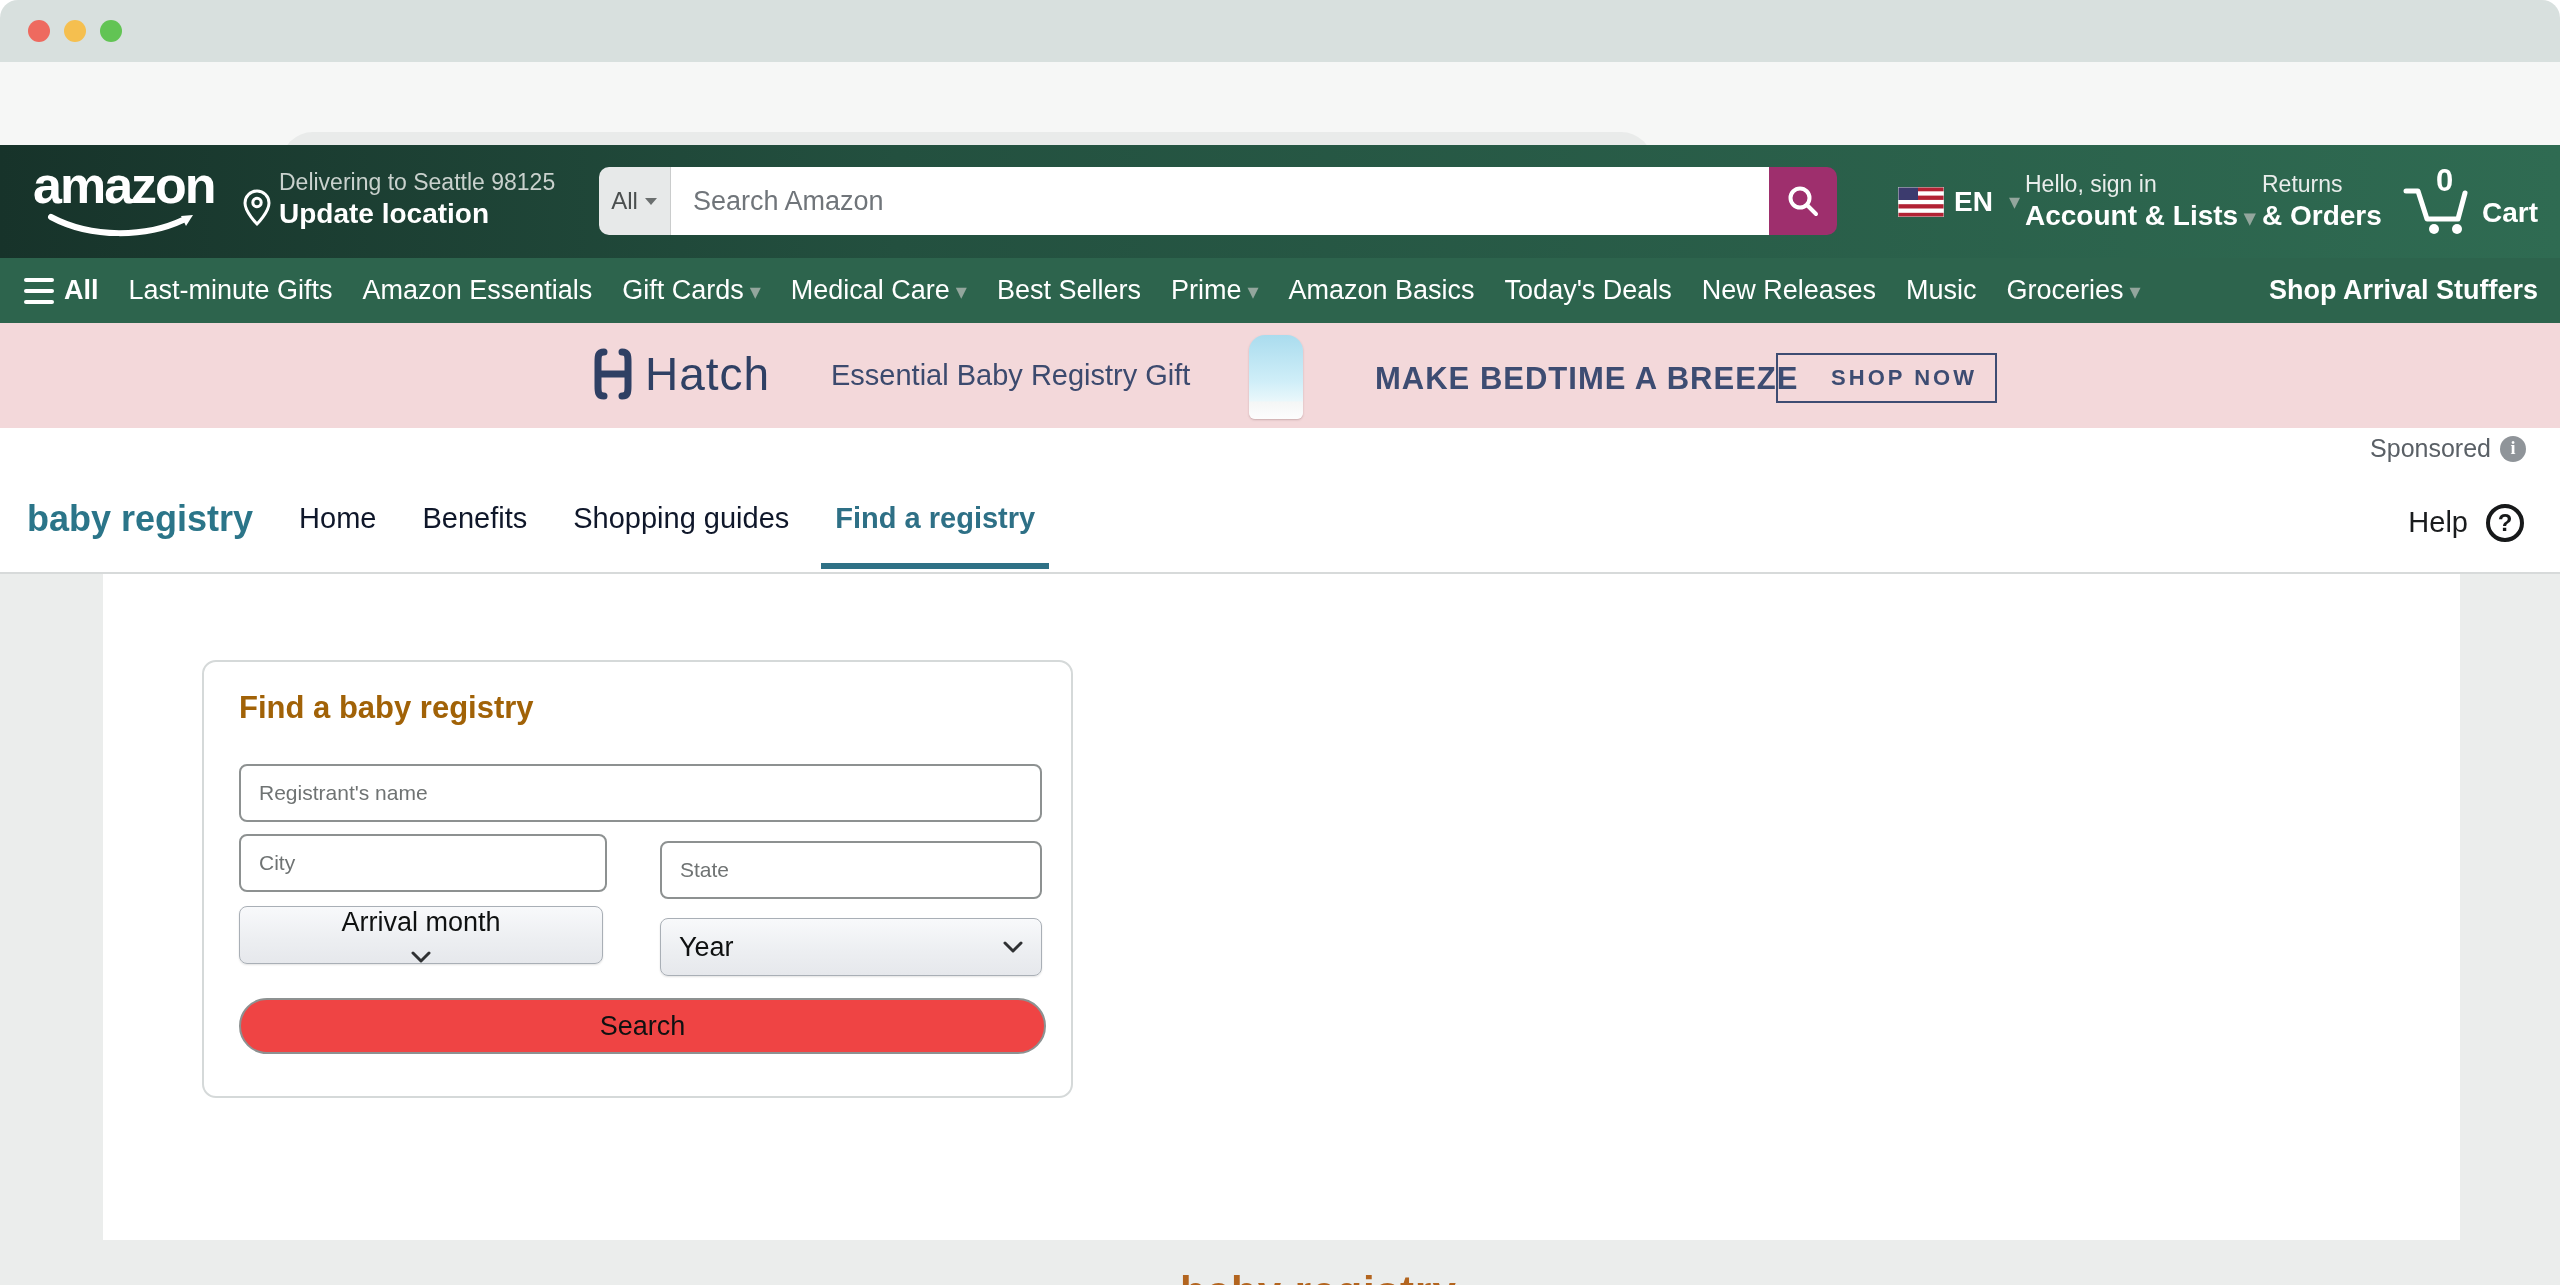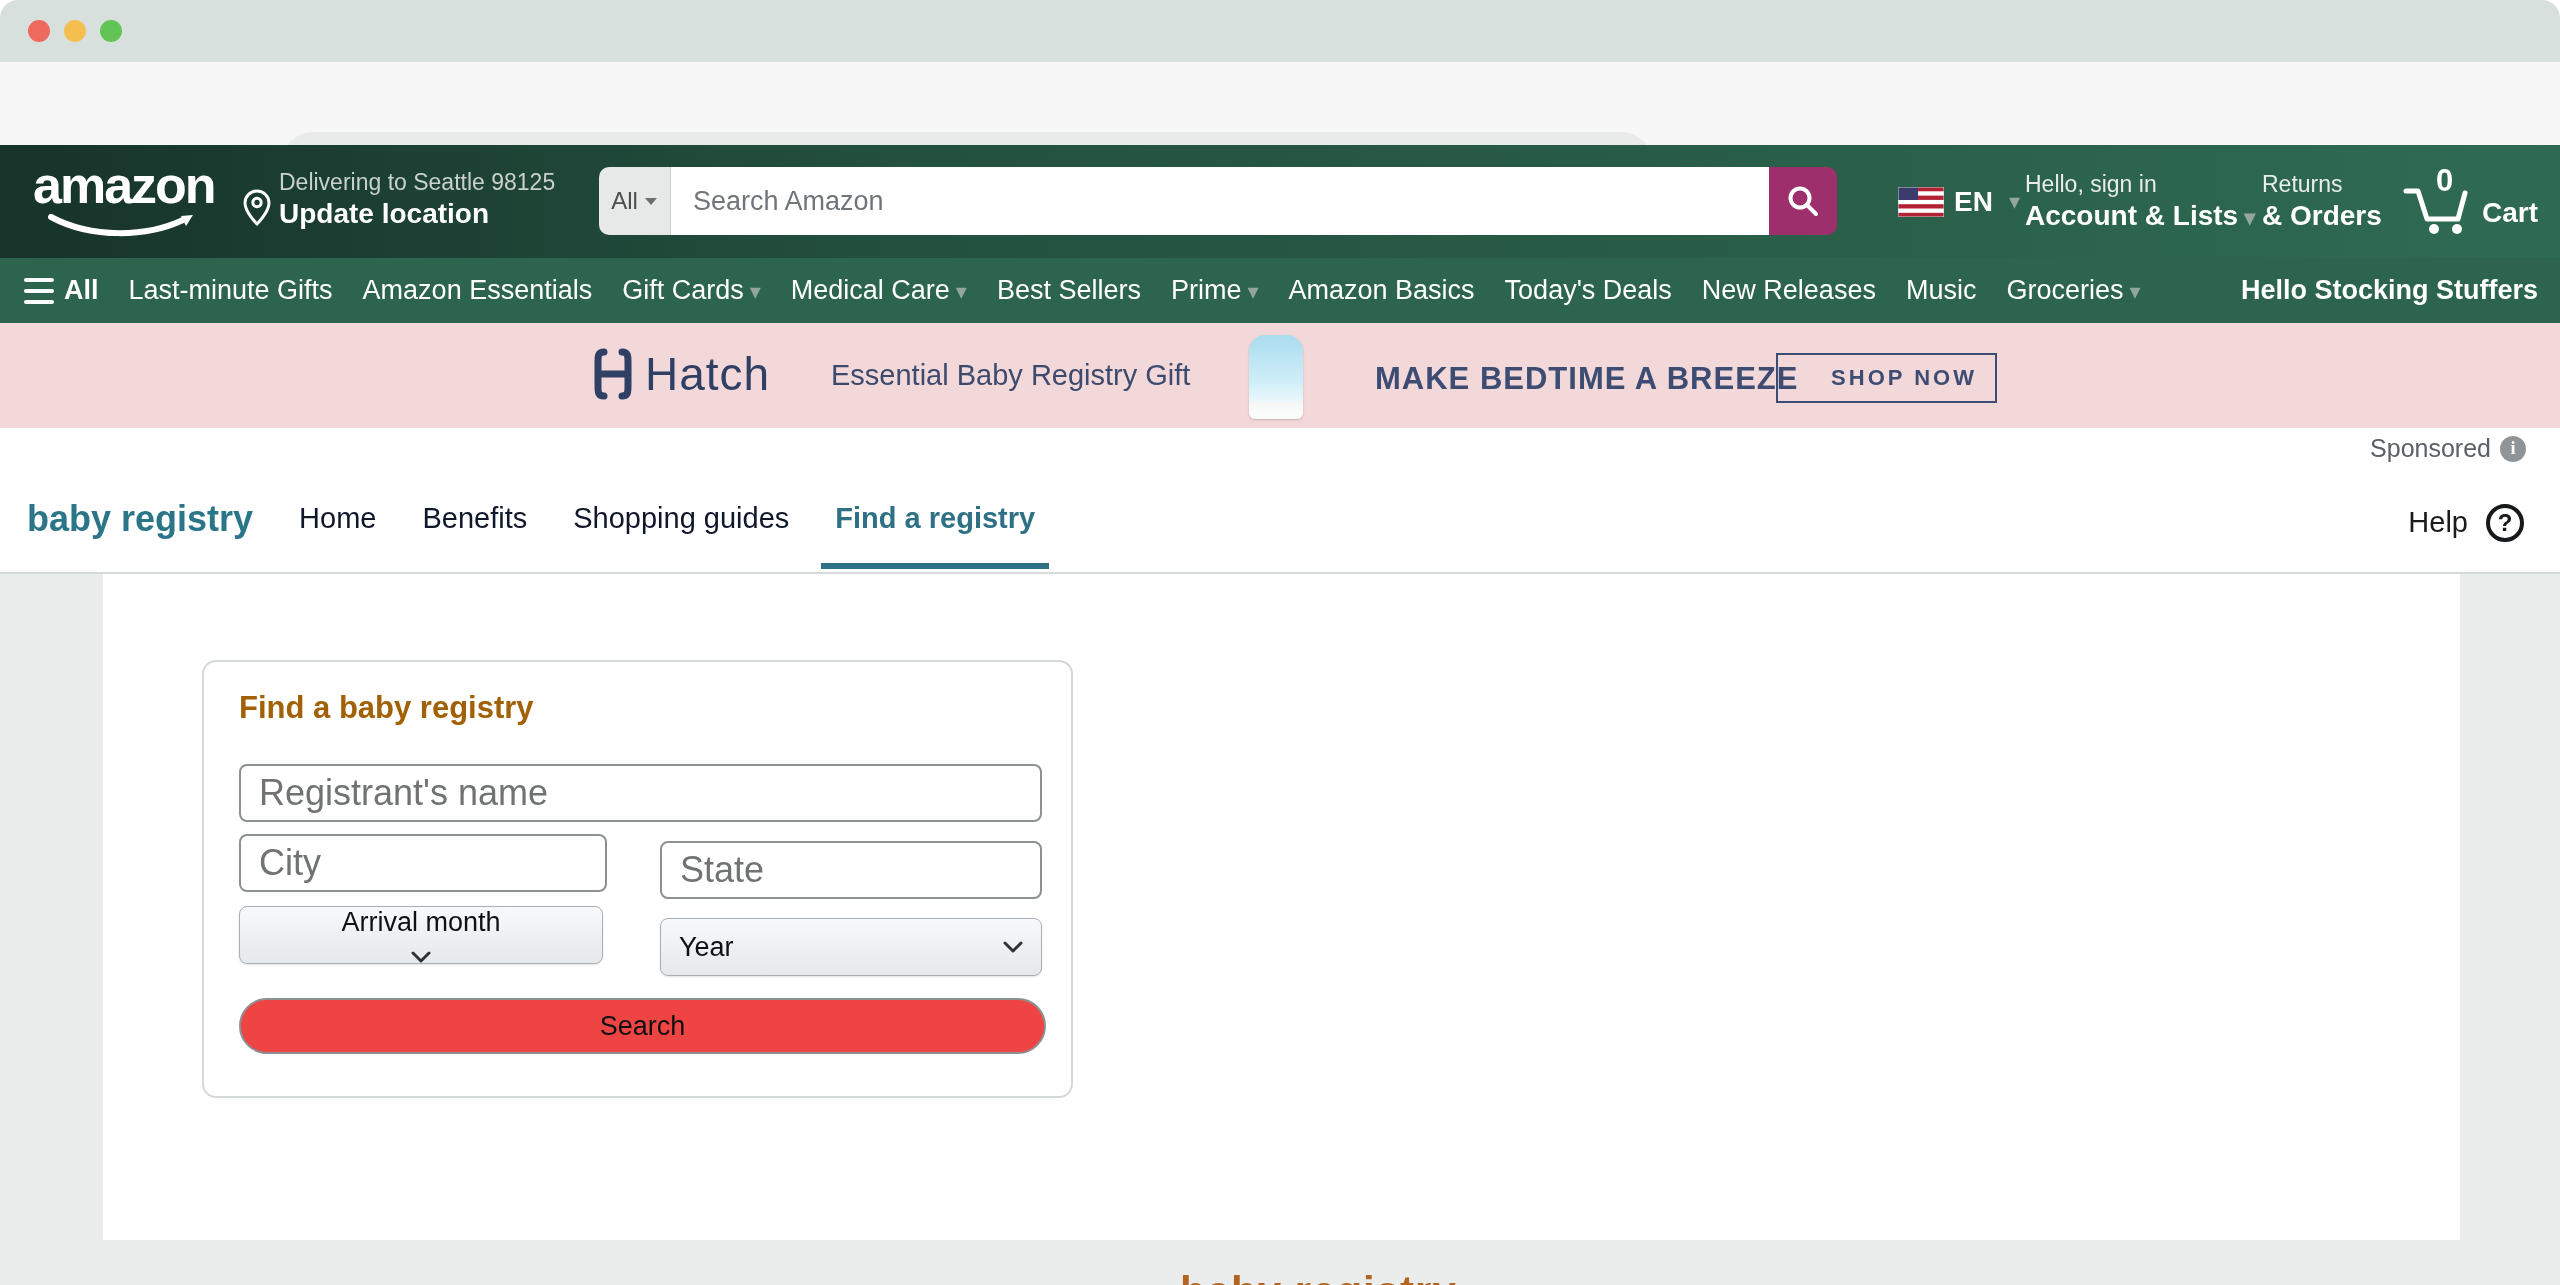--- a/index.html
+++ b/index.html
@@ -103,21 +103,21 @@
   
   .gray-left{position:absolute;left:0;top:574px;width:103px;height:666px;background:#ebedec;}
   .gray-right{position:absolute;left:2460px;top:574px;width:100px;height:666px;background:#ebedec;}
   .gray-bottom{position:absolute;left:0;top:1240px;width:100%;height:45px;background:#ebedec;overflow:hidden;}
   .peek{position:absolute;left:1180px;top:28px;font-size:42px;font-weight:bold;color:#b3651f;letter-spacing:1px;}
 
   .card{position:absolute;left:202px;top:660px;width:871px;height:438px;background:#fff;
         border:2px solid #d5d9d9;border-radius:14px;box-sizing:border-box;}
   .card-title{position:absolute;left:35px;top:28px;font-size:31px;font-weight:bold;color:#a16207;}
   .field{position:absolute;height:58px;border:2px solid #8d9191;border-radius:8px;box-sizing:border-box;
-         font-size:36px;color:#0f1111;padding:0 18px;font-family:"Liberation Sans",sans-serif;outline:none;}
+         font-size:21px;color:#0f1111;padding:0 18px;font-family:"Liberation Sans",sans-serif;outline:none;}
   .field::placeholder{color:#6f7373;}
   .f-name{left:35px;top:102px;width:803px;}
   .f-city{left:35px;top:172px;width:368px;}
   .f-state{left:456px;top:179px;width:382px;}
   .selectbox{position:absolute;height:58px;border:1px solid #a9afb6;border-radius:8px;box-sizing:border-box;
              background:linear-gradient(180deg,#f8f9fb 0%,#eceef1 60%,#e6e8ec 100%);
              display:flex;align-items:center;justify-content:space-between;padding:0 18px;
              font-size:27px;color:#0f1111;cursor:pointer;box-shadow:0 1px 2px rgba(15,17,17,.12);}
   .s-month{left:35px;top:244px;width:364px;flex-direction:column;}
   .s-year{left:456px;top:256px;width:382px;}
@@ -281,21 +281,21 @@
     <div class="navitem">
         <span>New Releases</span>
       </div>
     <div class="navitem">
         <span>Music</span>
       </div>
     <div class="navitem">
         <span>Groceries</span>
         <span class="caret"></span>
       </div>
-    <div class="nav-right">Hello Stocking Stuffers</div>
+    <div class="nav-right">Shop Arrival Stuffers</div>
   </nav>
 
   <div class="adbanner">
     <div class="hatch-logo">
       <svg width="40" height="52" viewBox="0 0 40 52">
         <path d="M11 4 C5 4 5 8 5 14 V38 C5 44 5 48 11 48" fill="none" stroke="#2f4064" stroke-width="7" stroke-linecap="round"></path>
         <path d="M29 4 C35 4 35 8 35 14 V38 C35 44 35 48 29 48" fill="none" stroke="#2f4064" stroke-width="7" stroke-linecap="round"></path>
         <line x1="8" y1="26" x2="32" y2="26" stroke="#2f4064" stroke-width="7"></line>
       </svg>
       <span class="hatch-name">Hatch</span>

